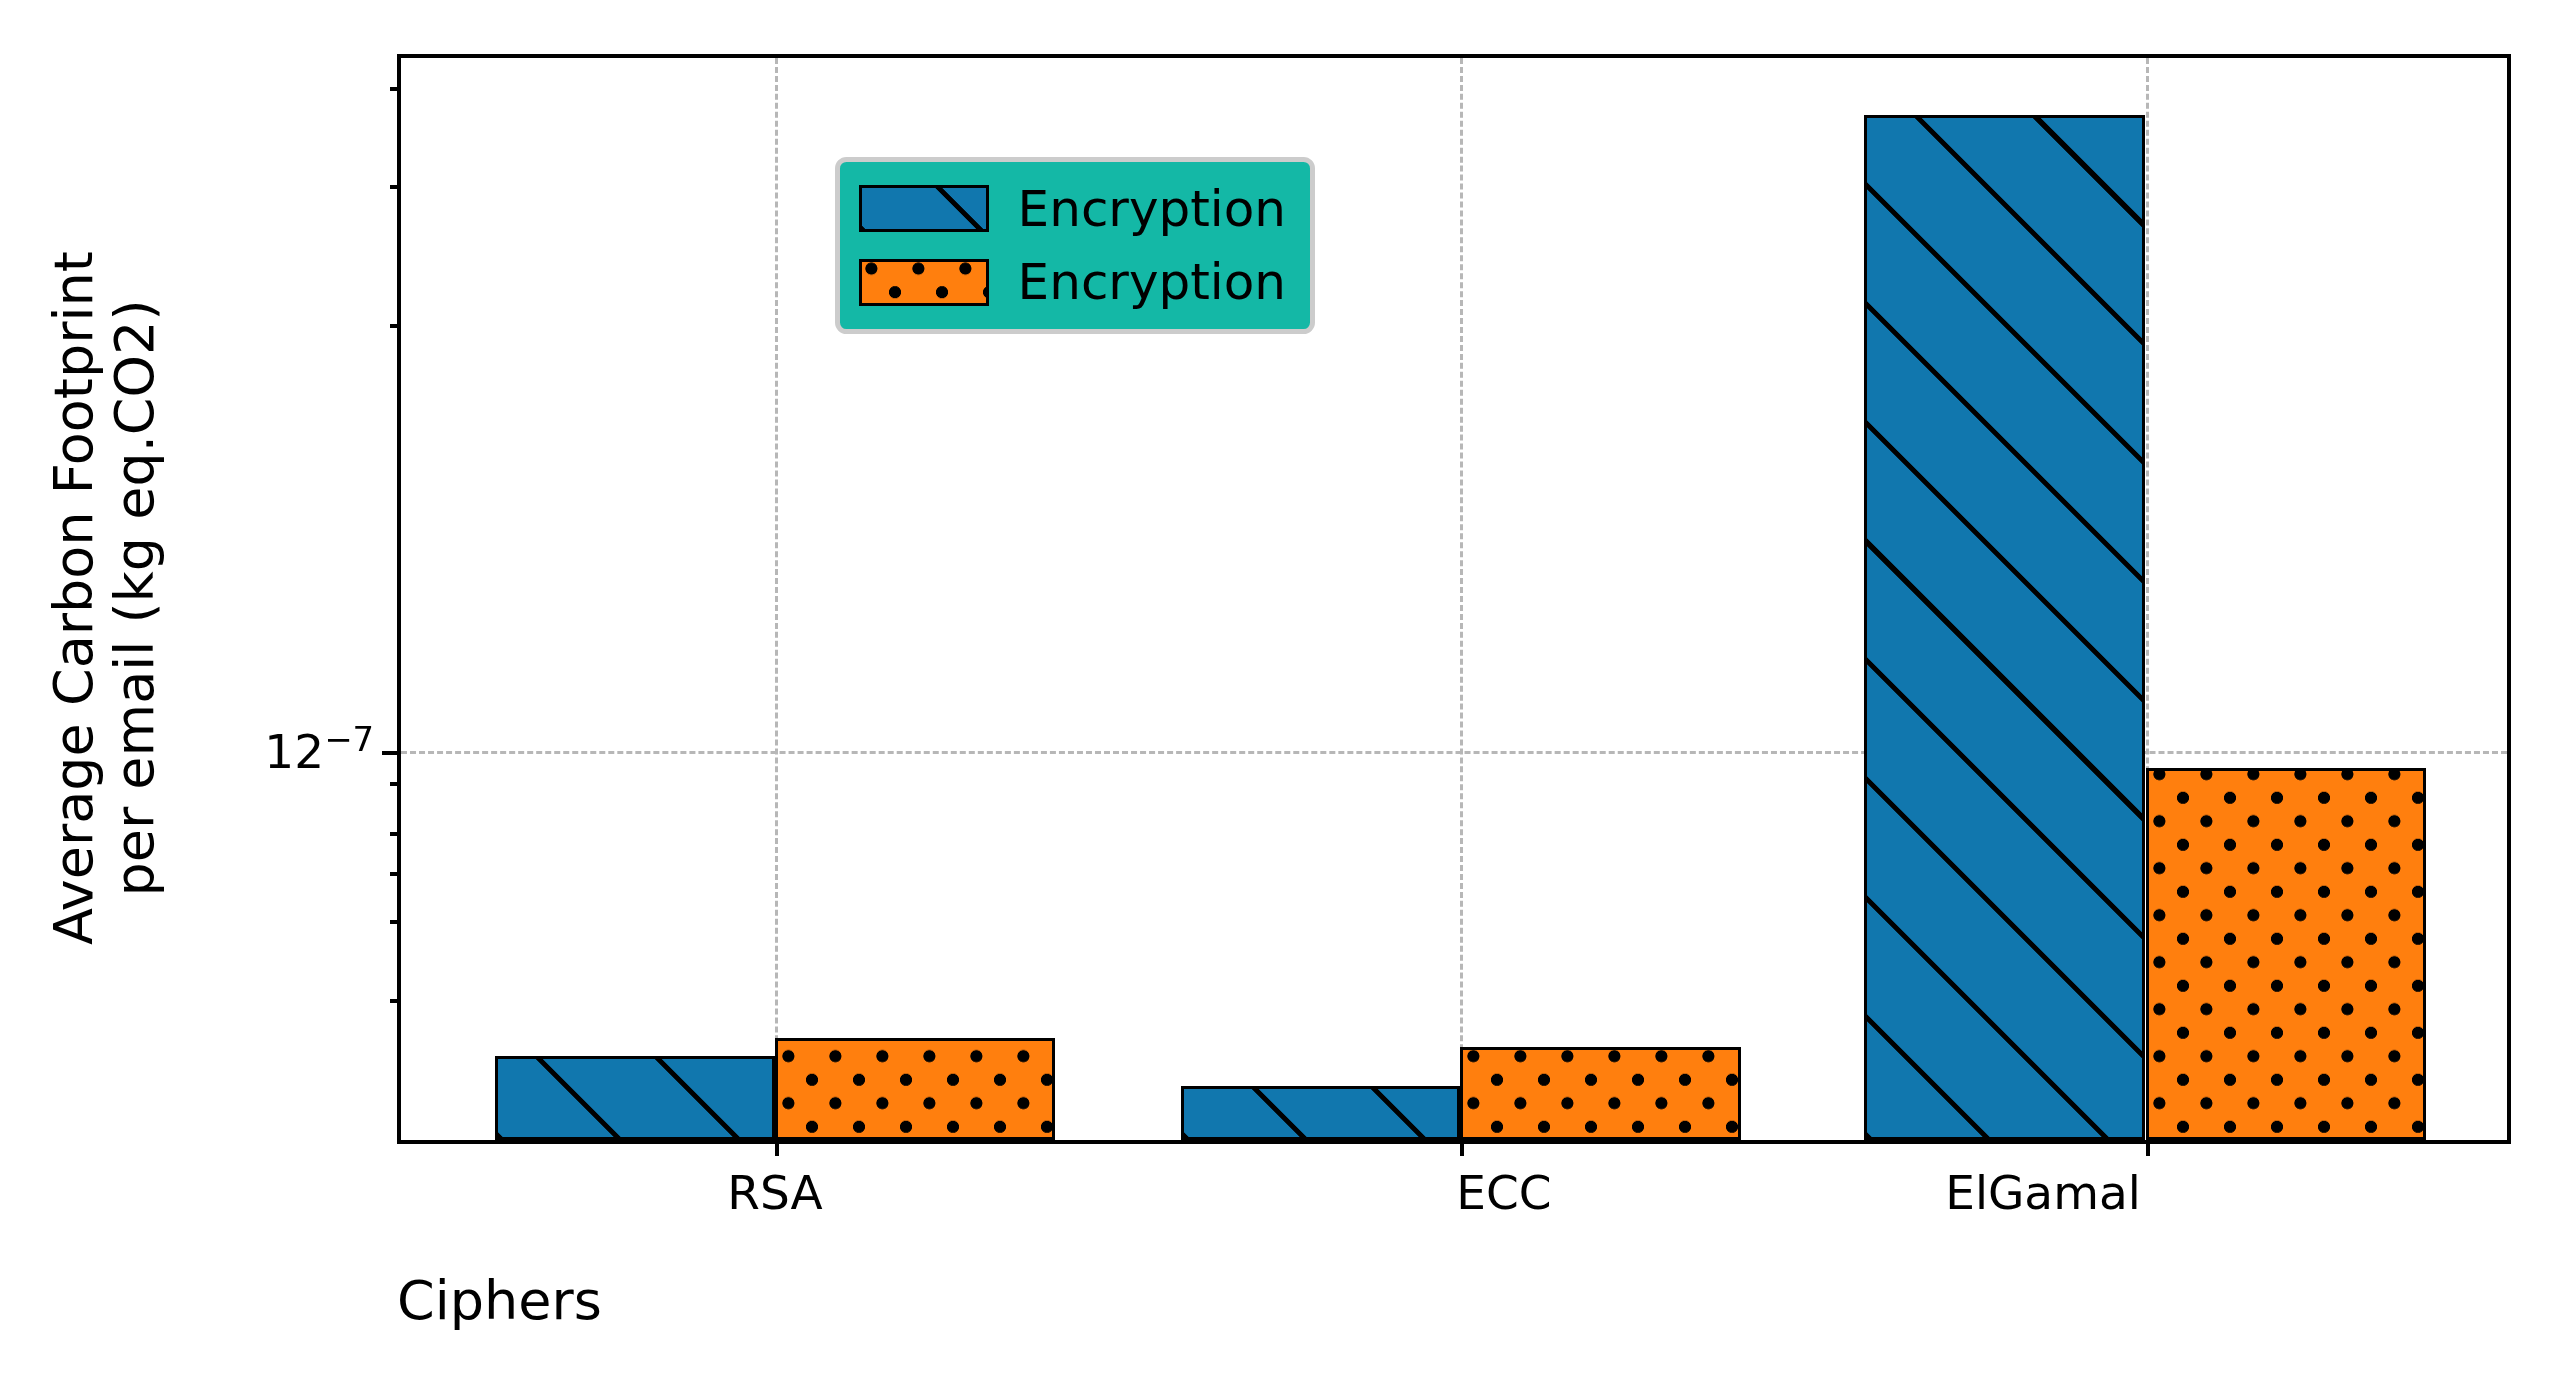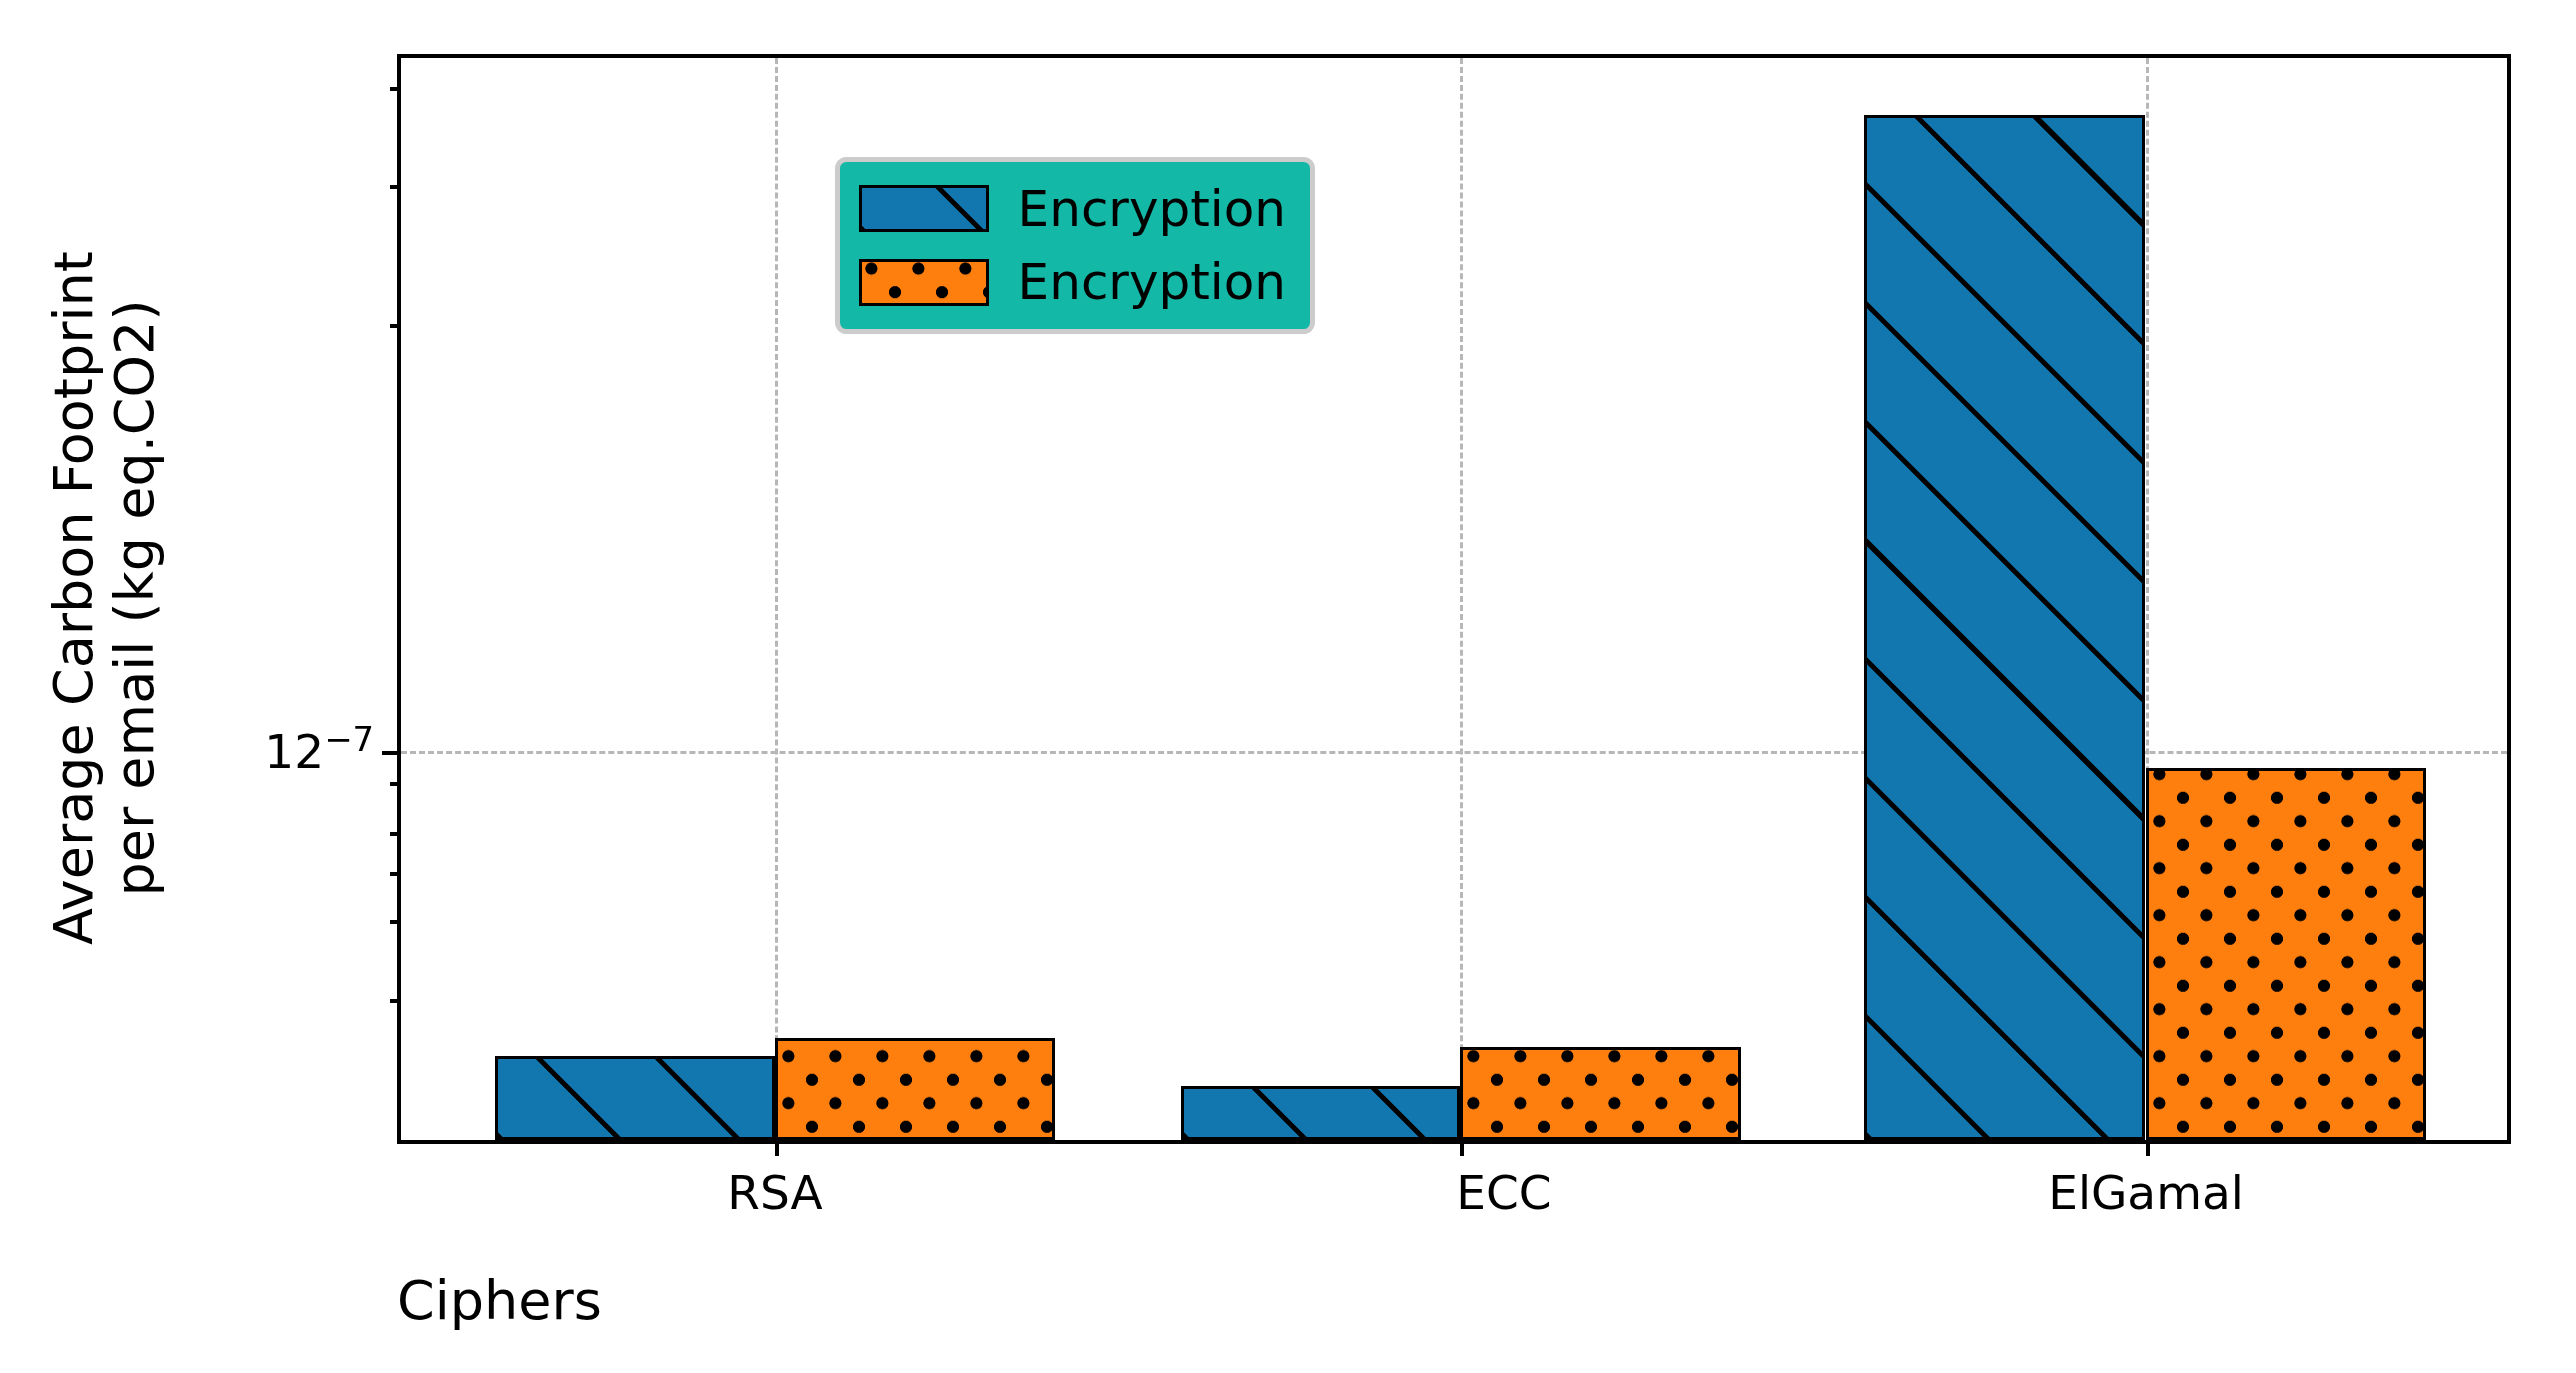--- a/index.html
+++ b/index.html
@@ -134,21 +134,21 @@
     <div class="ytick minor" style="top:941px;"></div>
 
     <div class="yticklabel" style="top:693px;"><span>12</span><sup>−7</sup></div>
 
     <div class="xtick major" style="left:374px;"></div>
     <div class="xtick major" style="left:1059px;"></div>
     <div class="xtick major" style="left:1745px;"></div>
 
     <div class="xticklabel" style="left:374px;">RSA</div>
     <div class="xticklabel" style="left:1059px;margin-left:44px;">ECC</div>
-    <div class="xticklabel" style="left:1745px;">ElGamal</div>
+    <div class="xticklabel" style="left:1642px;">ElGamal</div>
 
     <div id="legend">
       <div class="legend-row">
         <span class="legend-swatch enc">
           <span class="hatch"></span>
         </span>
         <span class="legend-label">Encryption</span>
       </div>
       <div class="legend-row">
         <span class="legend-swatch sig">

